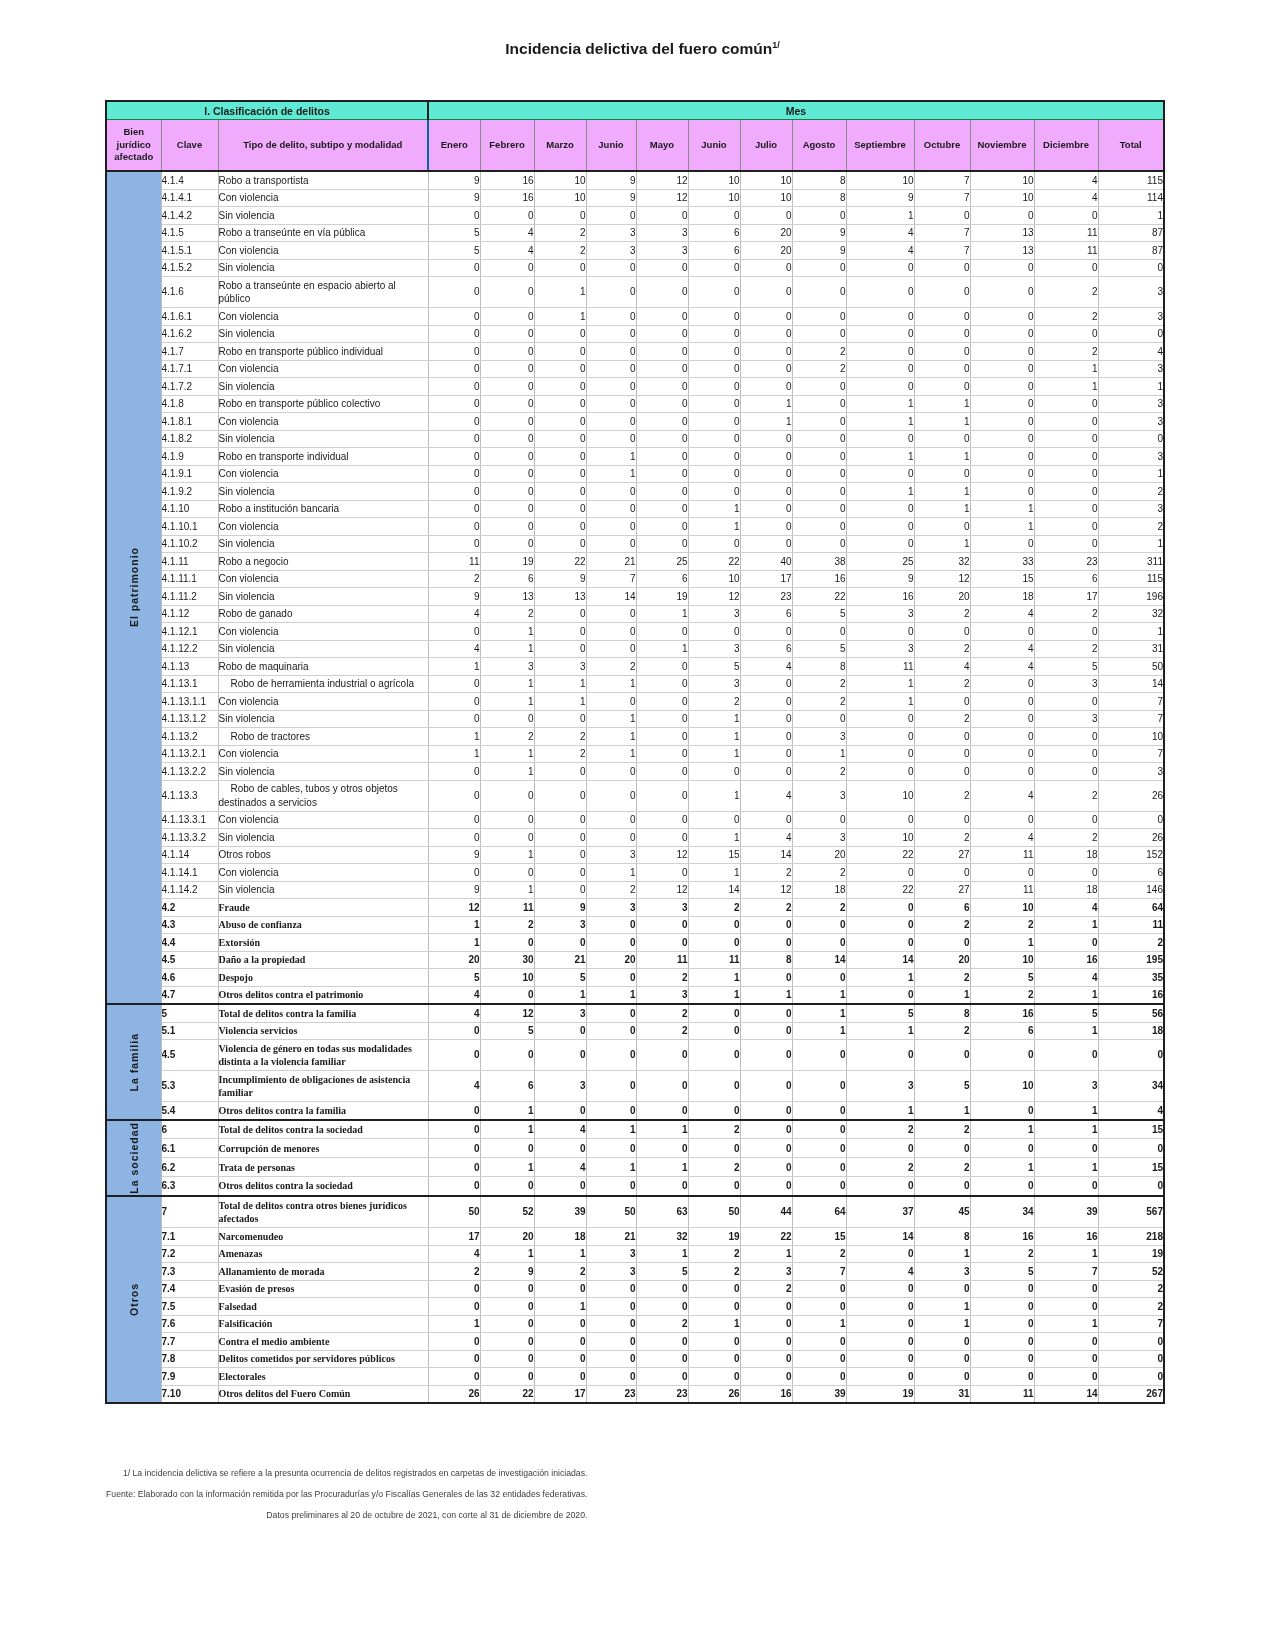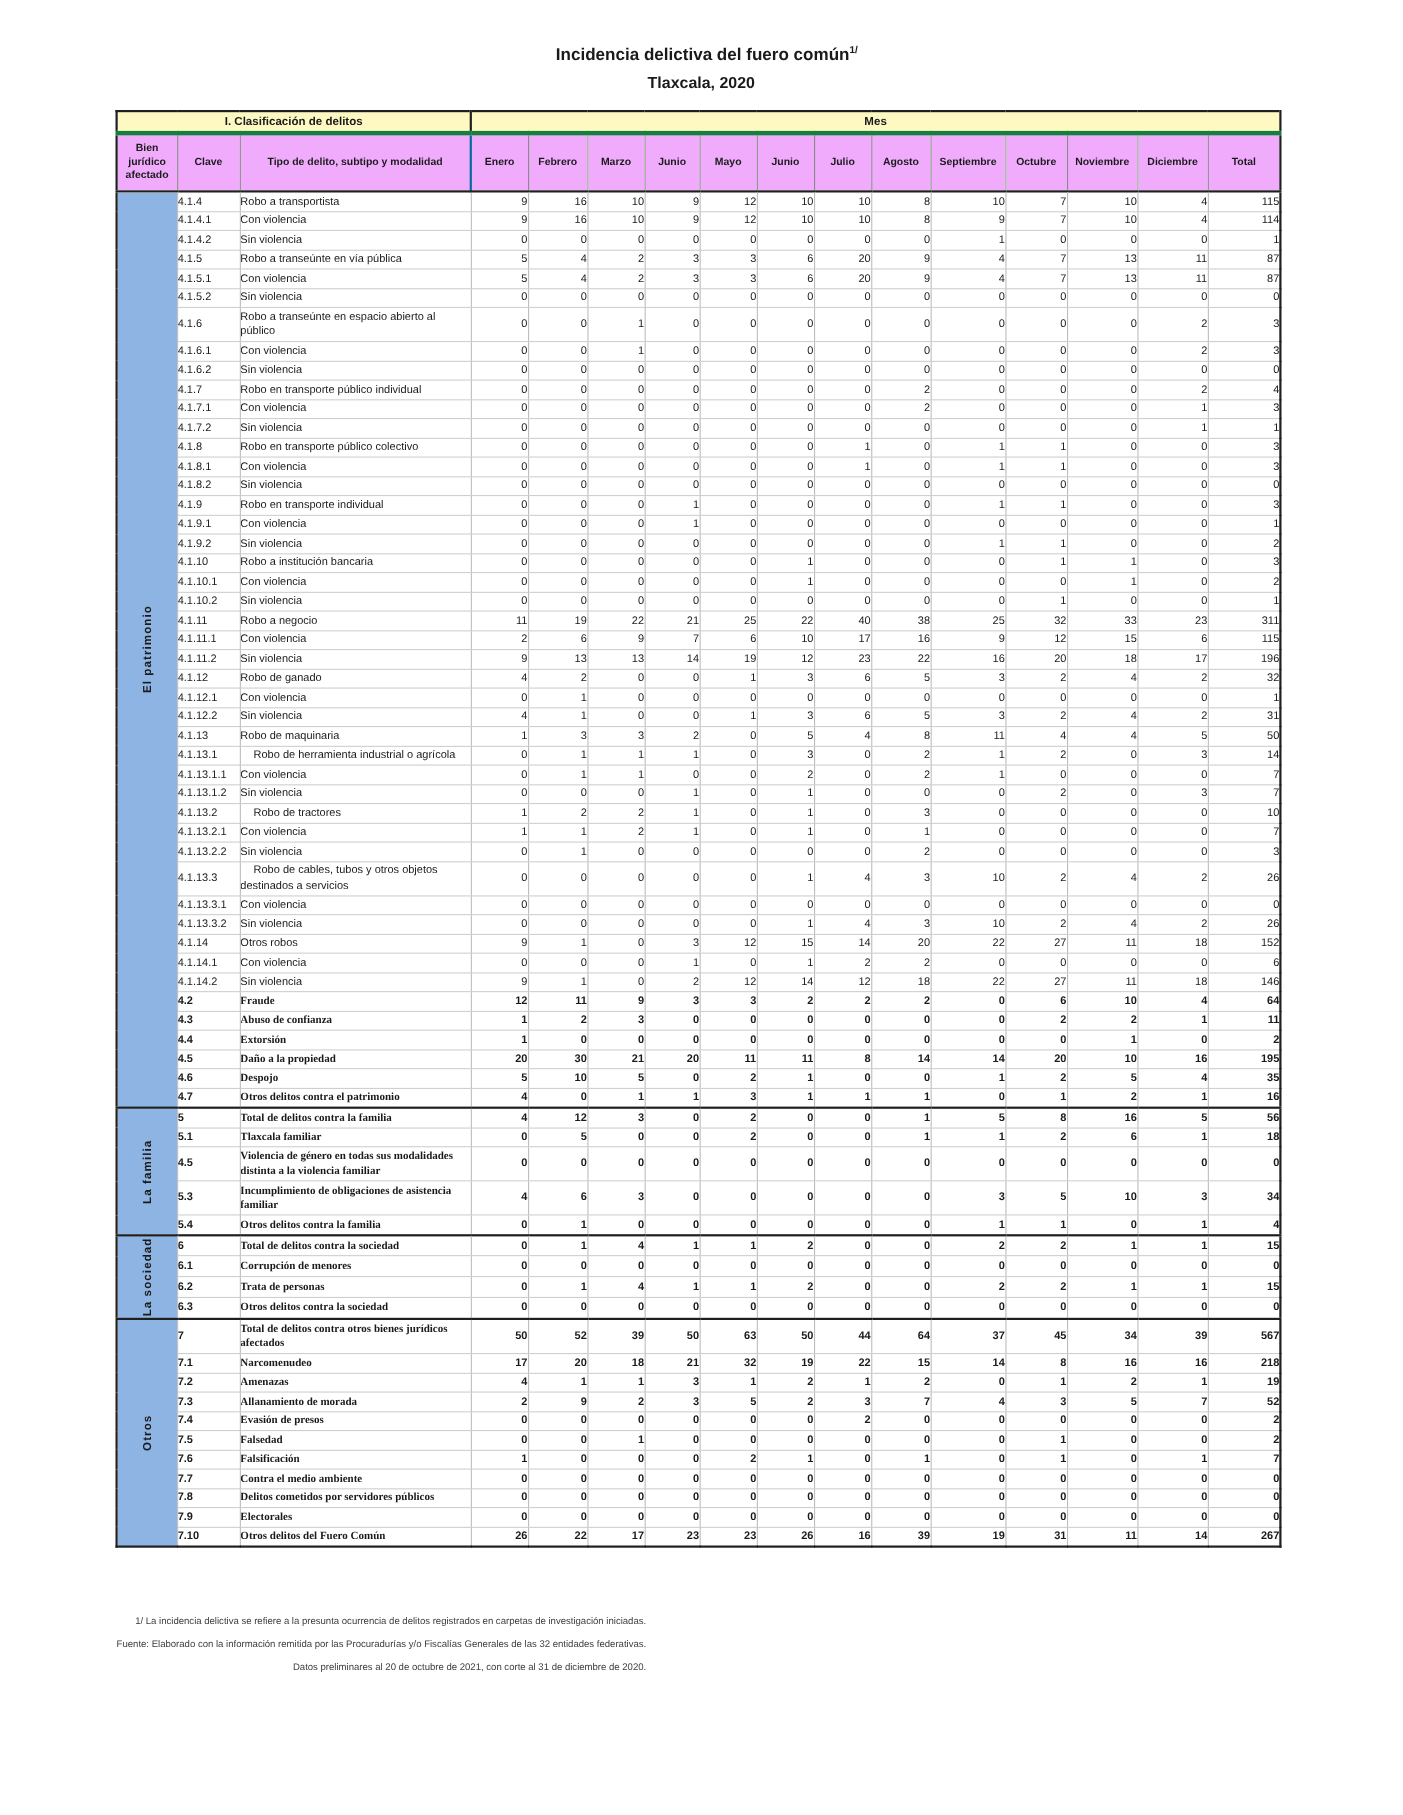--- a/index.html
+++ b/index.html
@@ -13,22 +13,22 @@
   .titles .t1 sup{font-size:9px;}
   .titles .t2{font-size:14.5px;font-weight:bold;margin:0;}
 
   #crime-table{
     position:absolute;left:105px;top:100px;
     border-collapse:collapse;table-layout:fixed;
     border:2px solid #1f1f1f;
   }
   #crime-table th,#crime-table td{overflow:hidden;}
   .band th{
-    background:#fef9c3;font-weight:bold;font-size:10.5px;height:17px;
-    border-bottom:4px solid #15803d;border-right:2px solid #1f1f1f;
+    background:#5eead4;font-weight:bold;font-size:10.5px;height:17px;
+    border-bottom:1px solid #15803d;border-right:2px solid #1f1f1f;
     text-align:center;padding:0;
   }
   .cols th{
     background:#f0abfc;font-weight:bold;font-size:9.5px;height:48px;
     border-bottom:2px solid #1f1f1f;border-right:1px solid #8a8a8a;
     text-align:center;padding:1px 2px;line-height:1.35;
   }
   .cols th.sep{border-right:2px solid #0369a1;}
   #crime-table td{
     font-size:10px;line-height:1.35;padding:1.5px 0;
@@ -58,21 +58,20 @@
   tr.gfirst td{border-top:2px solid #1f1f1f;}
   tr.tall td{padding-top:14px;padding-bottom:14px;}
   .footnotes{position:absolute;left:106px;top:1468px;font-size:8.7px;color:#3d3d3d;}
   .footnotes div{margin-bottom:11px;text-align:right;}
 </style>
 </head>
 <body>
 
 <div class="titles">
   <p class="t1"><span>Incidencia delictiva del fuero común</span><sup>1/</sup></p>
-  <p class="t2">Tlaxcala, 2020</p>
 </div>
 
 <table id="crime-table">
   <colgroup id="cg">
       <col style="width: 55px;">
       <col style="width: 57px;">
       <col style="width: 210px;">
       <col style="width: 52px;">
       <col style="width: 54px;">
       <col style="width: 52px;">
@@ -912,21 +911,21 @@
         <td class="num">0</td>
         <td class="num">1</td>
         <td class="num">5</td>
         <td class="num">8</td>
         <td class="num">16</td>
         <td class="num">5</td>
         <td class="tot">56</td>
       </tr>
       <tr class="st-b">
         <td class="clave">5.1</td>
-        <td class="lab">Tlaxcala familiar</td>
+        <td class="lab">Violencia servicios</td>
         <td class="num">0</td>
         <td class="num">5</td>
         <td class="num">0</td>
         <td class="num">0</td>
         <td class="num">2</td>
         <td class="num">0</td>
         <td class="num">0</td>
         <td class="num">1</td>
         <td class="num">1</td>
         <td class="num">2</td>

